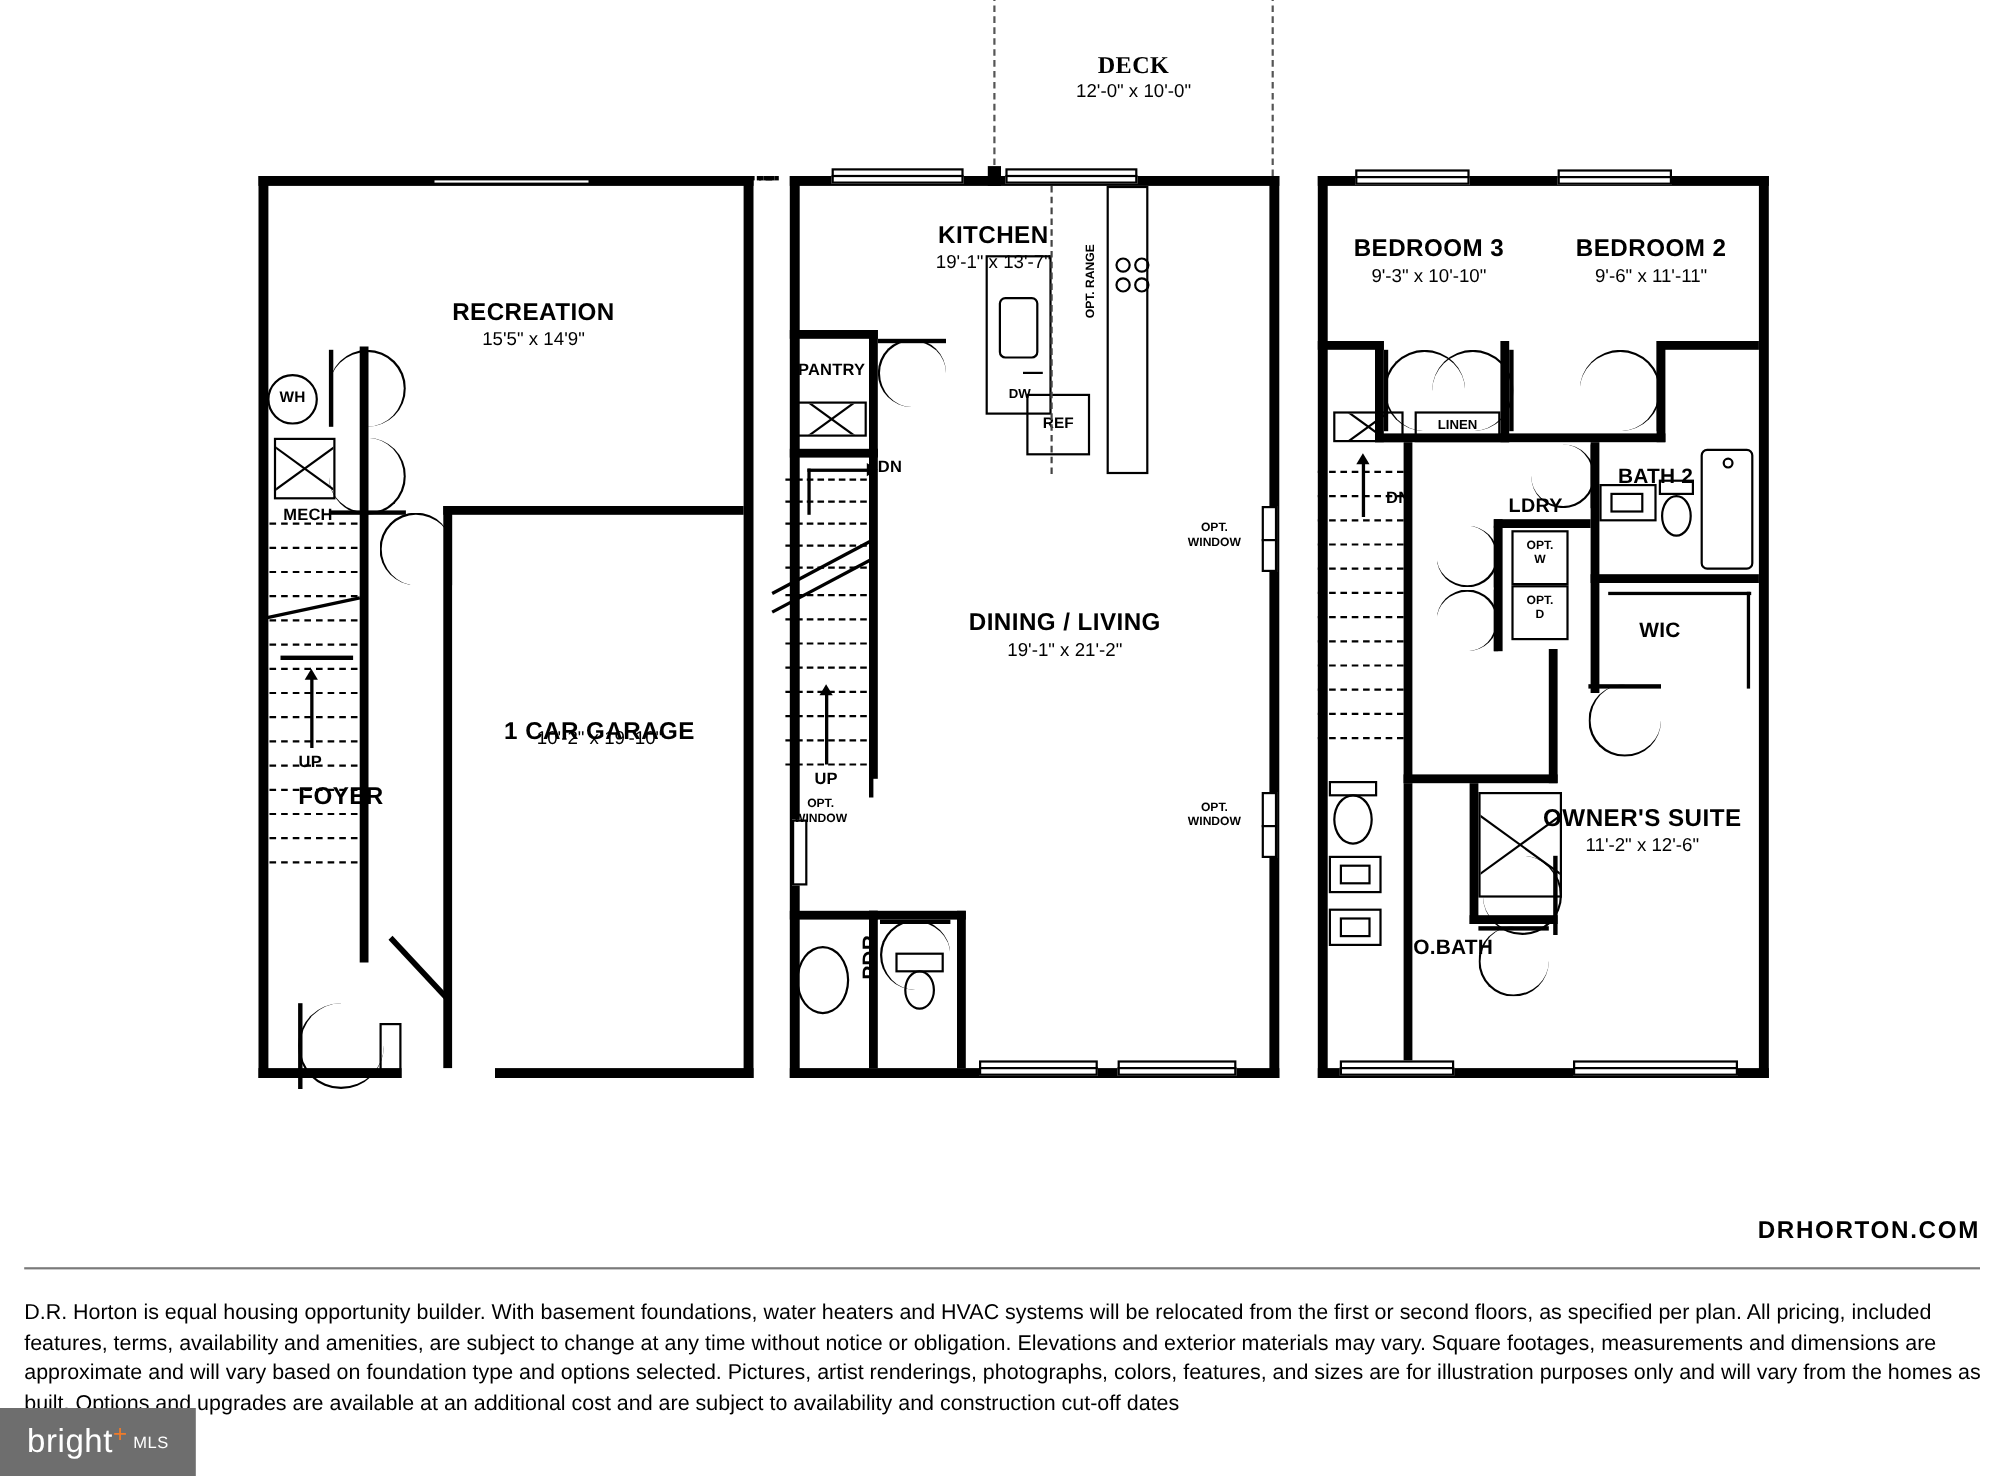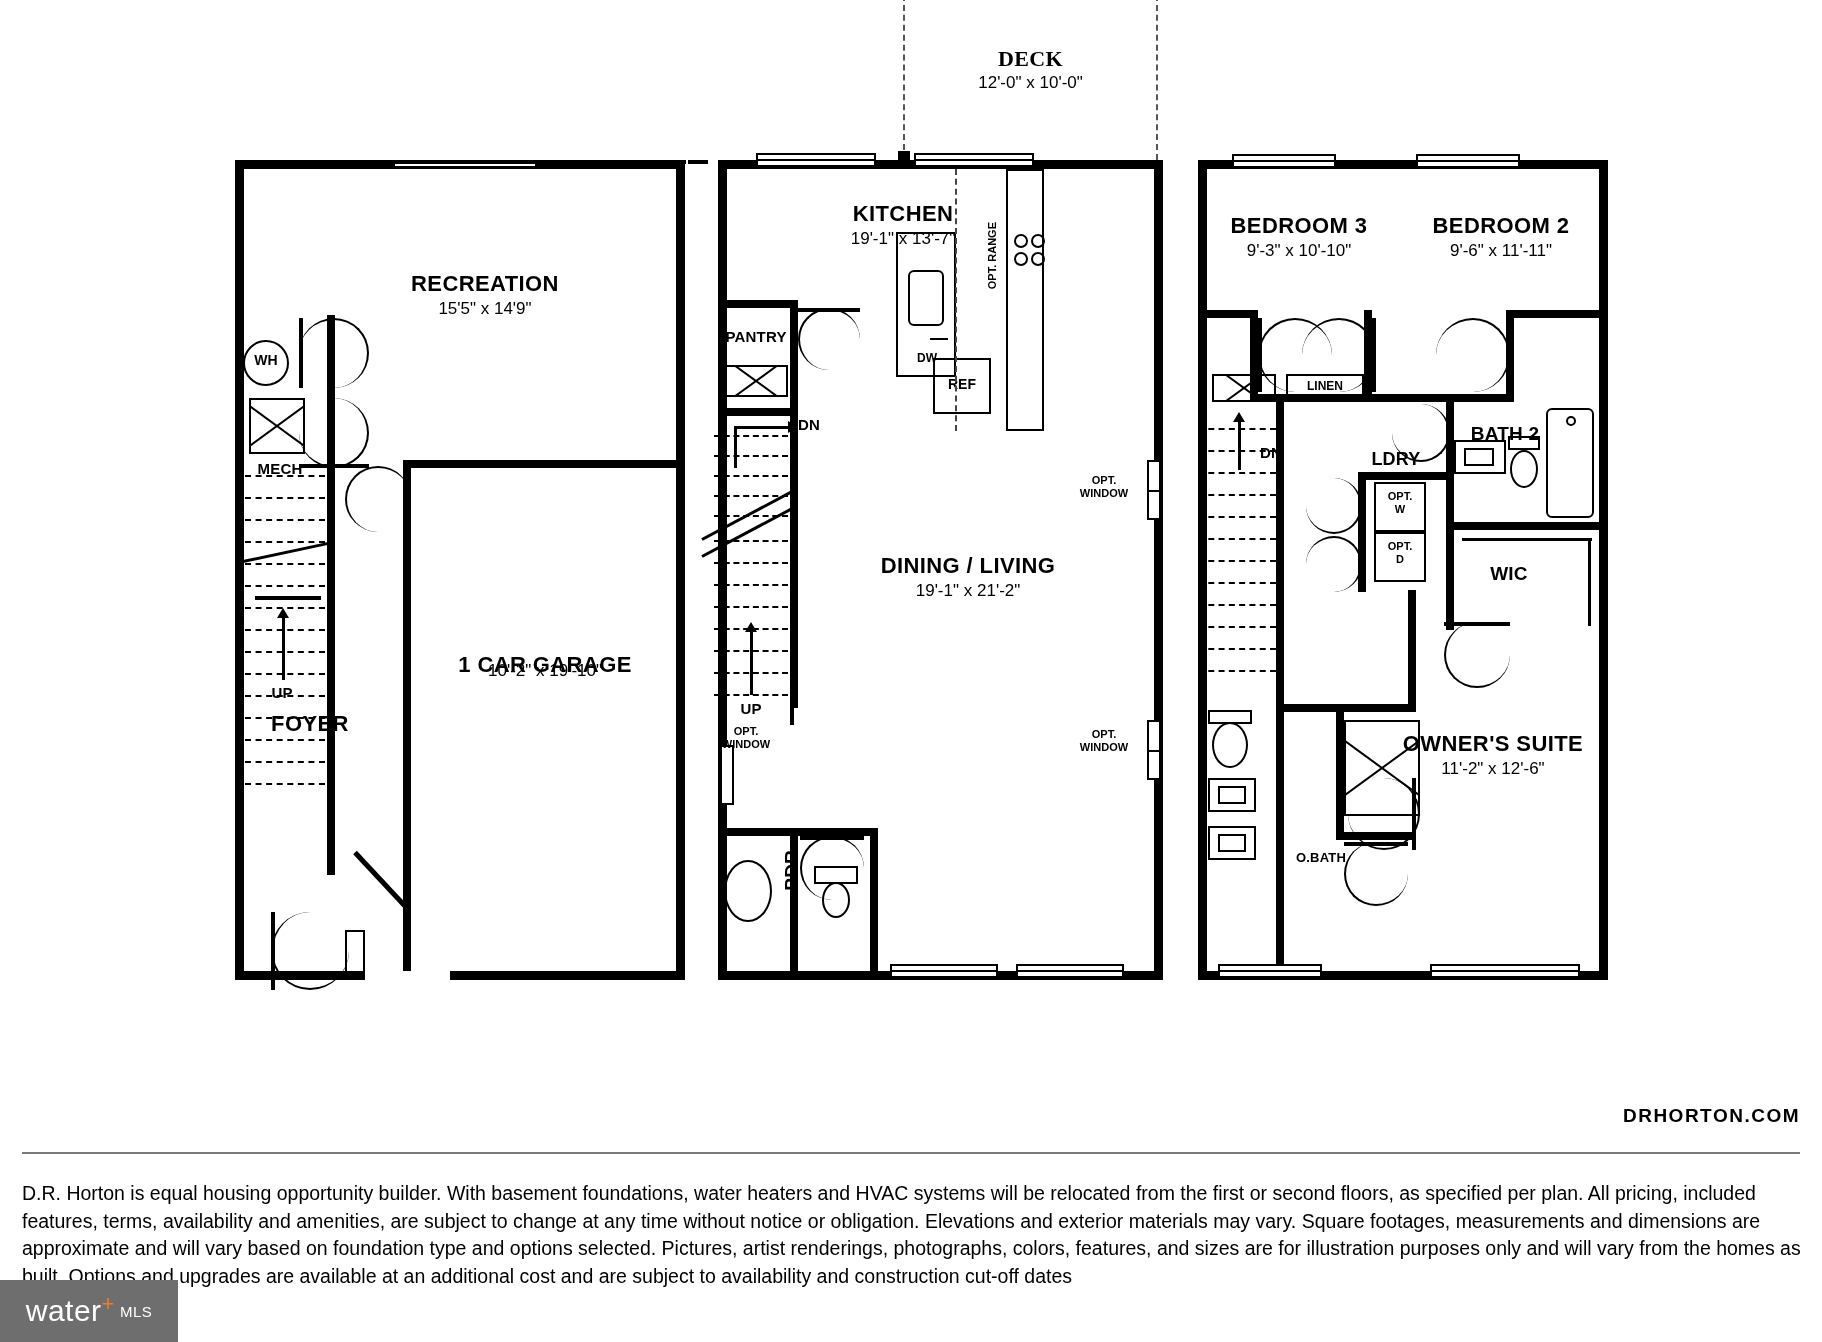--- a/index.html
+++ b/index.html
@@ -155,21 +155,21 @@
   .disclaimer {
     position: absolute;
     font-size: 19.5px;
     line-height: 1.42;
     color: #000;
     width: 1790px;
     left: 22px;
   }
   .brand {
     position: absolute;
-    font-size: 19px;
+    font-size: 22px;
     font-weight: 700;
     letter-spacing: 1.5px;
   }
   .mls {
     position: absolute;
     left: 0;
     bottom: 0;
     width: 178px;
     height: 62px;
     background: #6e6e6e;
@@ -503,21 +503,21 @@
     <div class="lbl small-caps" style="left:62px; top:284px; width:60px; text-align:left;">DN</div>
 
     <div class="lbl room-name" style="left:172px; top:570px; width:246px;">OWNER'S SUITE</div>
     <div class="lbl room-dim" style="left:172px; top:598px; width:246px;">11'-2" x 12'-6"</div>
     <div class="swing" style="left:150px; top:618px; width:72px; height:72px; border-left:none; border-top:none;"></div>
     <div class="thin" style="left:214px; top:618px; width:4px; height:72px;"></div>
 
     <div class="w" style="left:78px; top:552px; width:8px; height:259px;"></div>
     <div class="w" style="left:138px; top:552px; width:8px; height:128px;"></div>
     <div class="w" style="left:138px; top:672px; width:80px; height:8px;"></div>
-    <div class="lbl small-caps" style="left:58px; top:690px; width:130px; font-size:13px;">O.BATH</div>
+    <div class="lbl small-caps" style="left:58px; top:690px; width:130px; font-size:19px;">O.BATH</div>
     <div class="xbox" style="left:146px; top:560px; width:76px; height:96px;"></div>
     <div class="circle" style="left:14px; top:562px; width:36px; height:46px;"></div>
     <div class="box" style="left:10px; top:550px; width:44px; height:14px;"></div>
     <div class="box" style="left:10px; top:618px; width:48px; height:34px;"></div>
     <div class="box" style="left:20px; top:626px; width:28px; height:18px;"></div>
     <div class="box" style="left:10px; top:666px; width:48px; height:34px;"></div>
     <div class="box" style="left:20px; top:674px; width:28px; height:18px;"></div>
     <div class="swing" style="left:146px; top:682px; width:64px; height:64px; border-right:none; border-top:none;"></div>
     <div class="thin" style="left:146px; top:682px; width:64px; height:4px;"></div>
 
@@ -527,18 +527,18 @@
     <div class="thin" style="left:232px; top:810px; width:150px; height:2px;"></div>
 
   </div>
 
   <div class="brand" style="right:22px; top:1105px;">DRHORTON.COM</div>
   <div class="footer-rule" style="top:1152px; left:22px; right:22px;"></div>
 
   <div class="disclaimer" style="top:1180px;">D.R. Horton is equal housing opportunity builder. With basement foundations, water heaters and HVAC systems will be relocated from the first or second floors, as specified per plan. All pricing, included features, terms, availability and amenities, are subject to change at any time without notice or obligation. Elevations and exterior materials may vary. Square footages, measurements and dimensions are approximate and will vary based on foundation type and options selected. Pictures, artist renderings, photographs, colors, features, and sizes are for illustration purposes only and will vary from the homes as built. Options and upgrades are available at an additional cost and are subject to availability and construction cut-off dates</div>
 
   <div class="mls">
-    <span class="b">water</span>
+    <span class="b">bright</span>
       <span class="plus">+</span>
       <span class="sub">MLS</span>
   </div>
 
 </div>
 
 </body></html>

